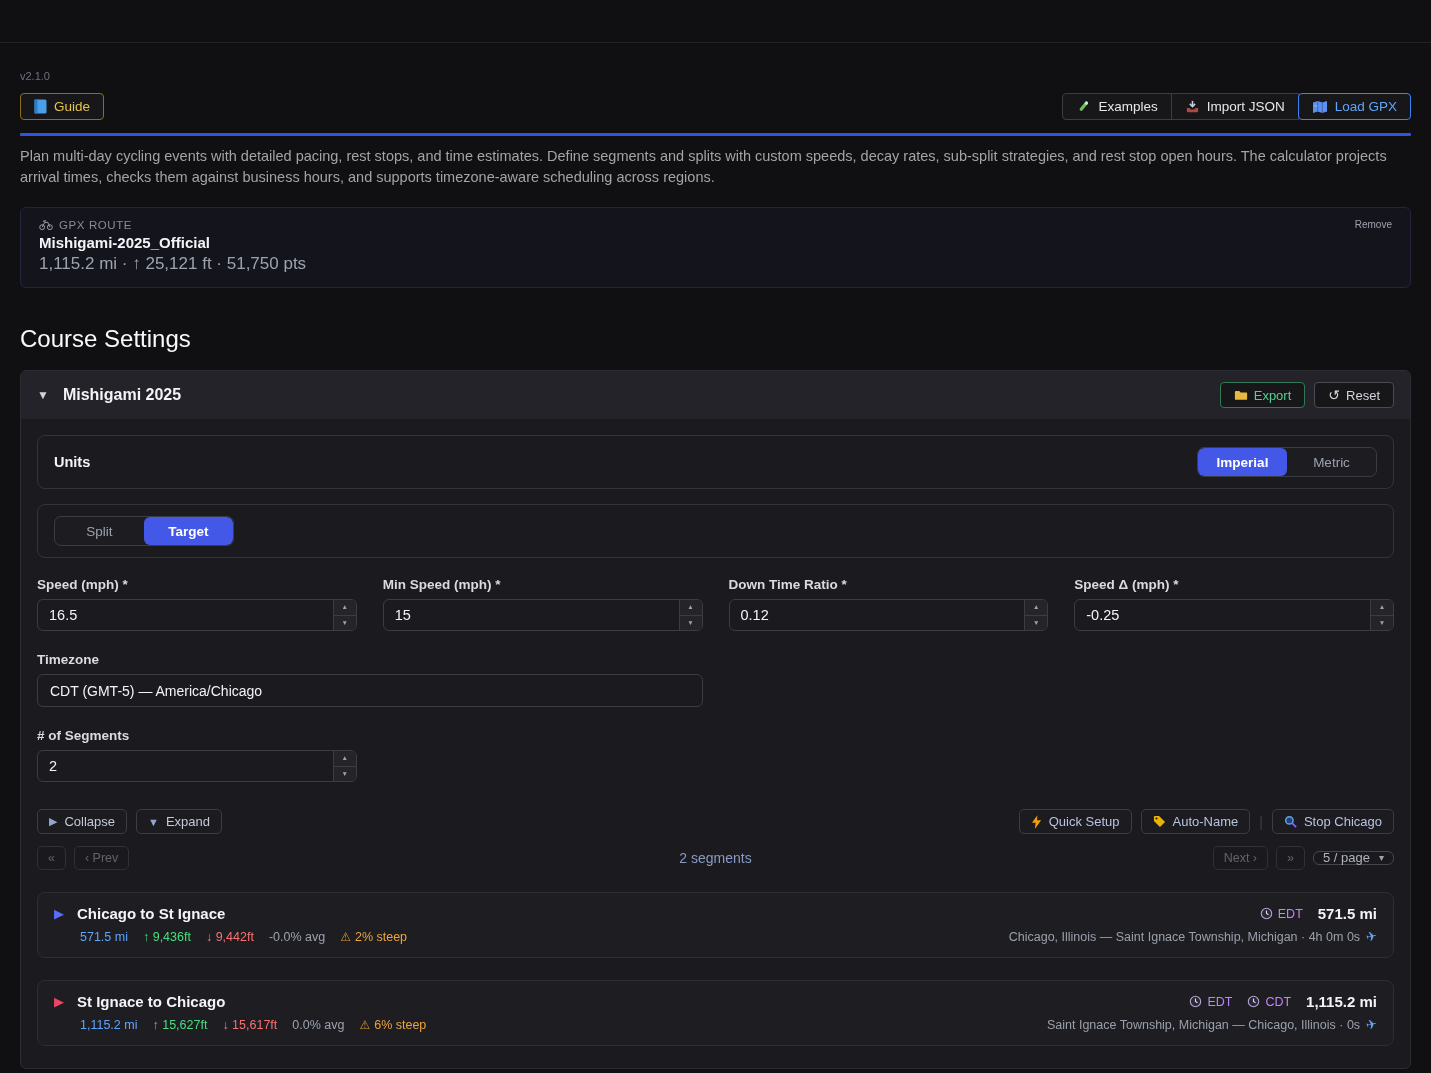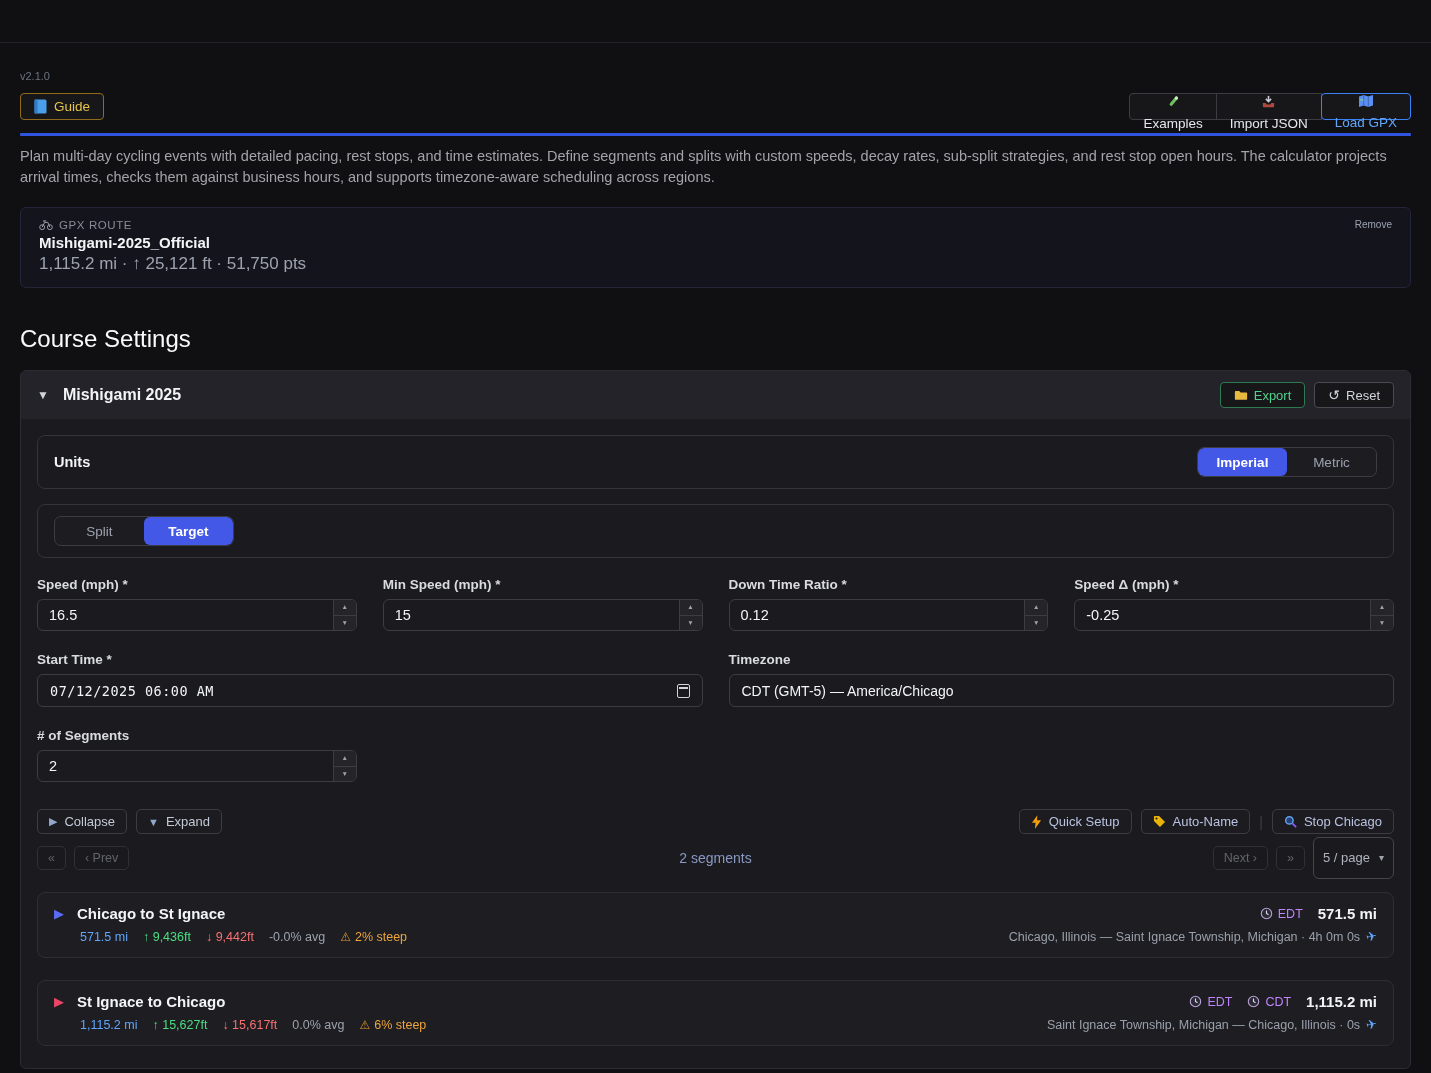--- a/index.html
+++ b/index.html
@@ -15,21 +15,21 @@
   .title-row { margin-top:27px; display:flex; align-items:baseline; gap:8px; }
   .app-title { font-size:29px; font-weight:700; color:#f5f6f7; letter-spacing:.2px; }
   .app-version { font-size:11px; color:#6b7280; }
   .header-row { margin-top:11px; display:flex; justify-content:space-between; align-items:center; }
   .btn { display:inline-flex; align-items:center; gap:7px; cursor:pointer;
          background:#17171a; border:1px solid #3c3c42; color:#e5e7eb;
          font-size:13.5px; padding:0 13px; height:27px; border-radius:4px;
          font-family:"Liberation Sans", sans-serif; white-space:nowrap; }
   .guide-btn { border-color:#8f6c1c; color:#e6c34a; }
   .action-group { display:flex; }
-  .action-group .btn { border-radius:0; margin-left:-1px;flex-direction:column; }
+  .action-group .btn { border-radius:0; margin-left:-1px; }
   .action-group .btn:first-child { border-radius:4px 0 0 4px; margin-left:0; }
   .gpx-btn { border:1px solid #3b82f6 !important; color:#60a5fa !important; border-radius:4px !important; z-index:1; }
   .blue-divider { margin-top:13px; height:3px; background:#2f55e0; border-radius:1px; }
   .app-desc { margin-top:10px; font-size:14.5px; line-height:1.42; color:#a3a3a8; }
 
   
   .gpx-card { margin-top:20px; background:#14141d; border:1px solid #24243a; border-radius:6px;
               padding:11px 18px 13px; display:flex; justify-content:space-between; }
   .gpx-kicker { display:flex; align-items:center; gap:6px; font-size:11.5px; letter-spacing:.6px; color:#8b8b95; }
   .gpx-name { margin-top:3px; font-size:15px; font-weight:700; color:#f3f4f6; }
@@ -82,21 +82,21 @@
   .tool-group { display:flex; align-items:center; gap:9px; }
   .tool-btn { height:25px; padding:0 11px; font-size:13px; gap:7px; color:#c3c9d6; border-radius:5px; background:#1b1b20; }
   .tool-arrow { color:#93a7cc; font-size:11px; }
   .lav { color:#b9c2e0; }
   .tool-sep { color:#3f3f46; font-size:14px; }
   .pagination-row { margin-top:11px; position:relative; display:flex; justify-content:space-between; align-items:center; height:25px; }
   .pg-group { display:flex; align-items:center; gap:8px; }
   .pg-btn { height:24px; padding:0 10px; font-size:12.5px; color:#62646c; border:1px solid #303036;
             background:#1a1a1e; border-radius:5px; display:flex; align-items:center; cursor:default; }
   .pg-count { position:absolute; left:50%; transform:translateX(-50%); font-size:14px; color:#8899c4; }
-  .pg-size { height:42px; padding:0 9px; font-size:13px; color:#aeb3bf; border:1px solid #45454d;
+  .pg-size { height:14px; padding:0 9px; font-size:13px; color:#aeb3bf; border:1px solid #45454d;
              background:#1a1a1e; border-radius:6px; display:flex; align-items:center; gap:9px; cursor:pointer; }
   .pg-caret { font-size:10px; color:#9ca3af; }
 
   
   .seg-card { margin-top:22px; background:#1d1d22; border:1px solid #2e2e35; border-radius:8px; padding:12px 16px 13px; }
   .seg-row { display:flex; justify-content:space-between; align-items:center; }
   .seg-left1 { display:flex; align-items:center; gap:13px; }
   .seg-play { font-size:13px; cursor:pointer; }
   .play-blue { color:#5b6cf8; }
   .play-pink { color:#ec4566; }
@@ -273,27 +273,20 @@
             <div class="spin">
               <button class="spin-btn">▲</button>
               <button class="spin-btn">▼</button>
             </div>
           </div>
         </div>
       </div>
 
       <div class="grid2">
         <div>
-          <div class="field-label">Start Time *</div>
-          <div class="text-wrap">
-            <input class="mono-input" value="07/12/2025 06:00 AM" style="">
-            <span class="cal-icon"></span>
-          </div>
-        </div>
-        <div>
           <div class="field-label">Timezone</div>
           <div class="text-wrap">
             <span class="select-value">CDT (GMT-5) — America/Chicago</span>
           </div>
         </div>
       </div>
 
       <div class="grid4" style="margin-top:21px;">
         <div>
           <div class="field-label"># of Segments</div>

